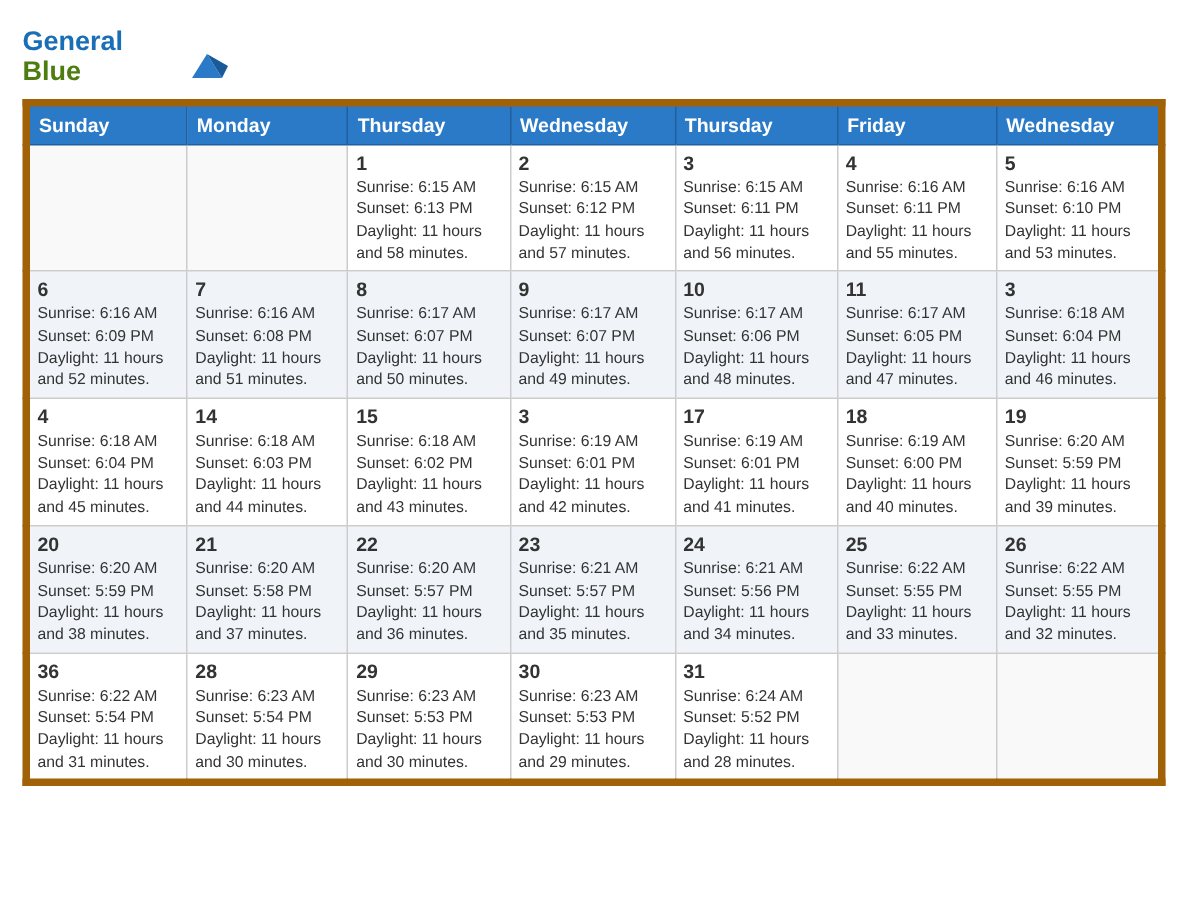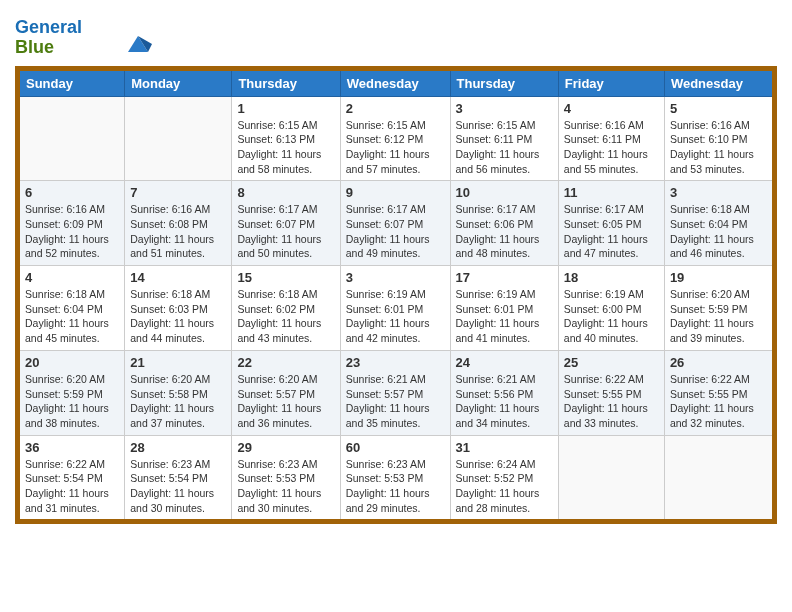--- a/index.html
+++ b/index.html
@@ -245,21 +245,21 @@
         </td>
         <td>
           <div class="day-num">28</div>
           <div class="day-info">Sunrise: 6:23 AM<br>Sunset: 5:54 PM<br>Daylight: 11 hours and 30 minutes.</div>
         </td>
         <td>
           <div class="day-num">29</div>
           <div class="day-info">Sunrise: 6:23 AM<br>Sunset: 5:53 PM<br>Daylight: 11 hours and 30 minutes.</div>
         </td>
         <td>
-          <div class="day-num">60</div>
+          <div class="day-num">30</div>
           <div class="day-info">Sunrise: 6:23 AM<br>Sunset: 5:53 PM<br>Daylight: 11 hours and 29 minutes.</div>
         </td>
         <td>
           <div class="day-num">31</div>
           <div class="day-info">Sunrise: 6:24 AM<br>Sunset: 5:52 PM<br>Daylight: 11 hours and 28 minutes.</div>
         </td>
         <td class="empty"></td>
         <td class="empty"></td>
       </tr>
     </tbody>

